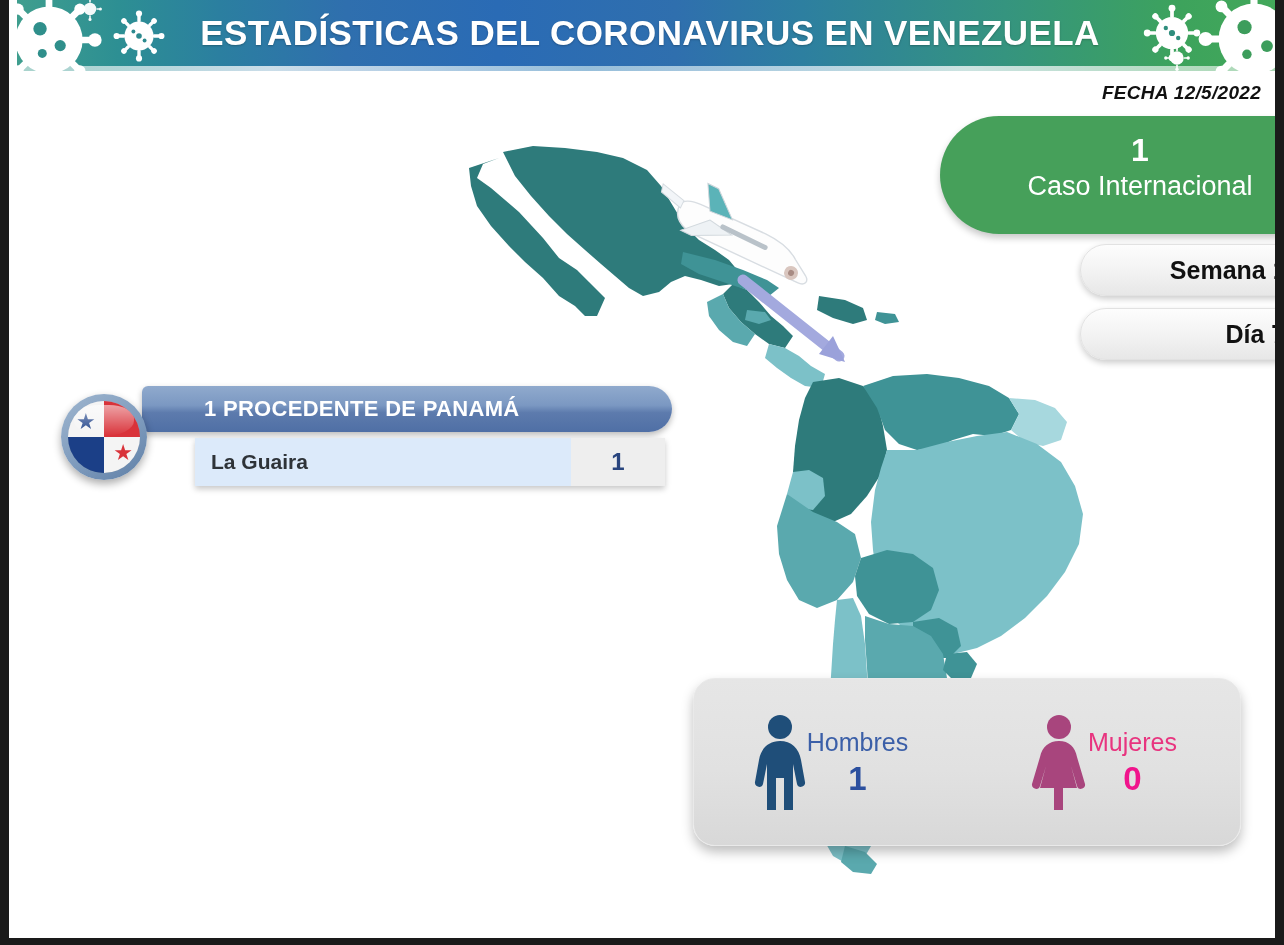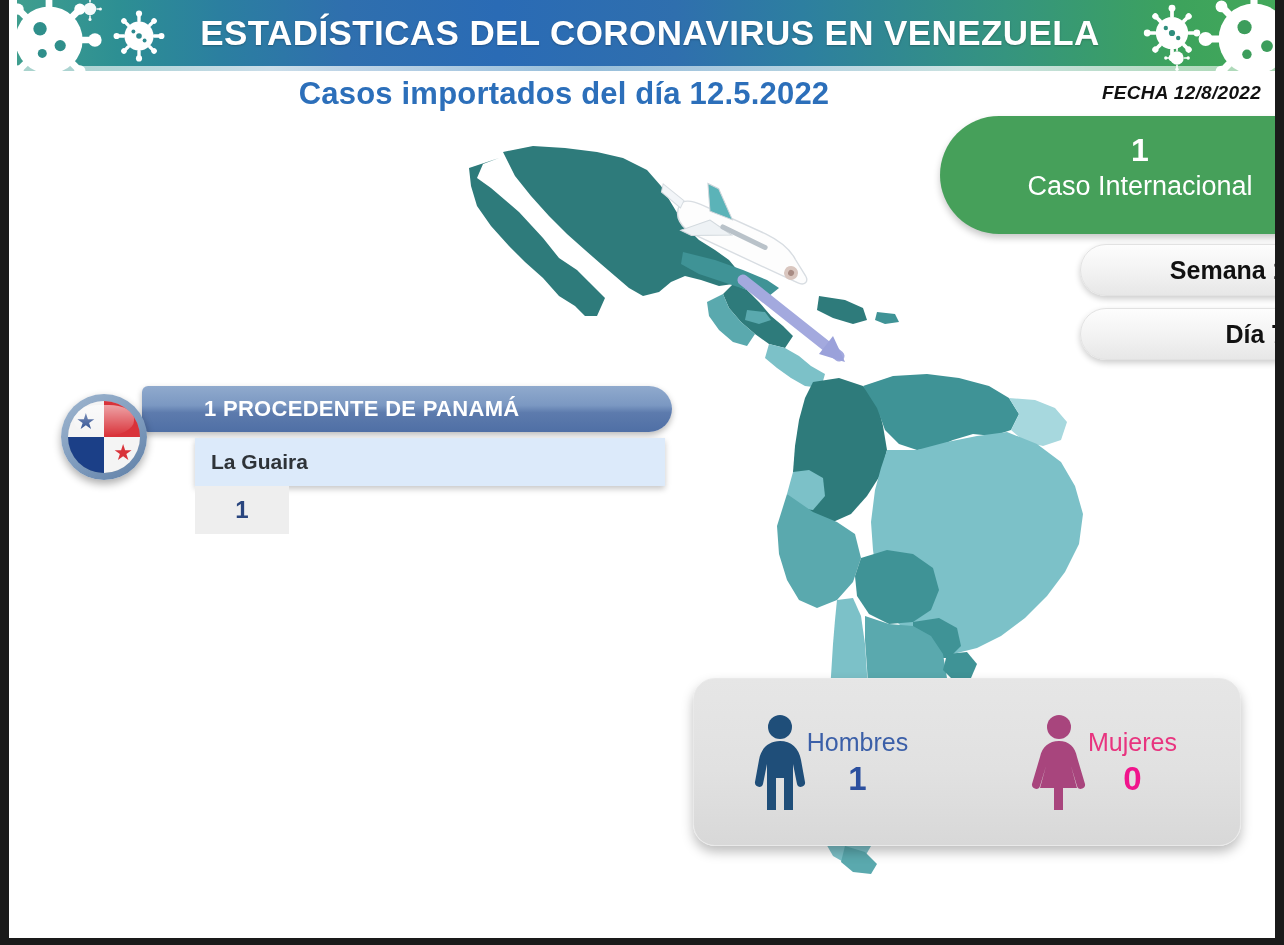--- a/index.html
+++ b/index.html
@@ -201,21 +201,20 @@
     z-index: 2;
   }
 
   #origin-table {
     position: absolute;
     left: 134px; top: 52px;
     width: 470px; height: 48px;
     display: flex;
     box-shadow: 0 3px 6px rgba(0,0,0,.22);
     z-index: 2;
-    flex-direction: column;
   }
   #origin-state {
     flex: 1 1 auto;
     background: #dceafa;
     color: #2e3338;
     font-size: 21px;
     font-weight: bold;
     line-height: 48px;
     padding-left: 16px;
   }
@@ -457,22 +456,21 @@
       <g>
           <rect x="74" y="47" width="14" height="6" rx="3"></rect>
           <circle cx="90" cy="50" r="6"></circle>
         </g>
     </svg>
 
     <div id="banner-title">ESTADÍSTICAS DEL CORONAVIRUS EN VENEZUELA</div>
     <div id="banner-underline"></div>
   </div>
 
-  <div id="subtitle">Casos importados del día 12.5.2022</div>
-  <div id="fecha">FECHA 12/8/2022</div>
+  <div id="fecha">FECHA 12/5/2022</div>
 
   <div id="map-wrap">
     <svg viewBox="0 0 690 790" xmlns="http://www.w3.org/2000/svg">
 
       <path fill="#2e7b7b" d="M52 28 L36 34 L30 48 L44 58 L72 82 L96 108 L112 128 L130 140 L142 152 L158 168
         L150 186 L138 186 L128 176 L112 166 L96 148 L78 132 L62 116 L44 96 L30 76 L24 56 L22 38 Z
         M56 22 L86 16 L118 18 L150 22 L176 28 L200 40 L214 56 L226 76 L238 96 L252 110 L268 120
         L282 130 L292 142 L286 154 L272 156 L254 150 L238 146 L224 152 L212 162 L196 166 L182 158
         L168 146 L154 134 L138 120 L120 104 L102 86 L84 66 L68 46 Z"></path>
 

